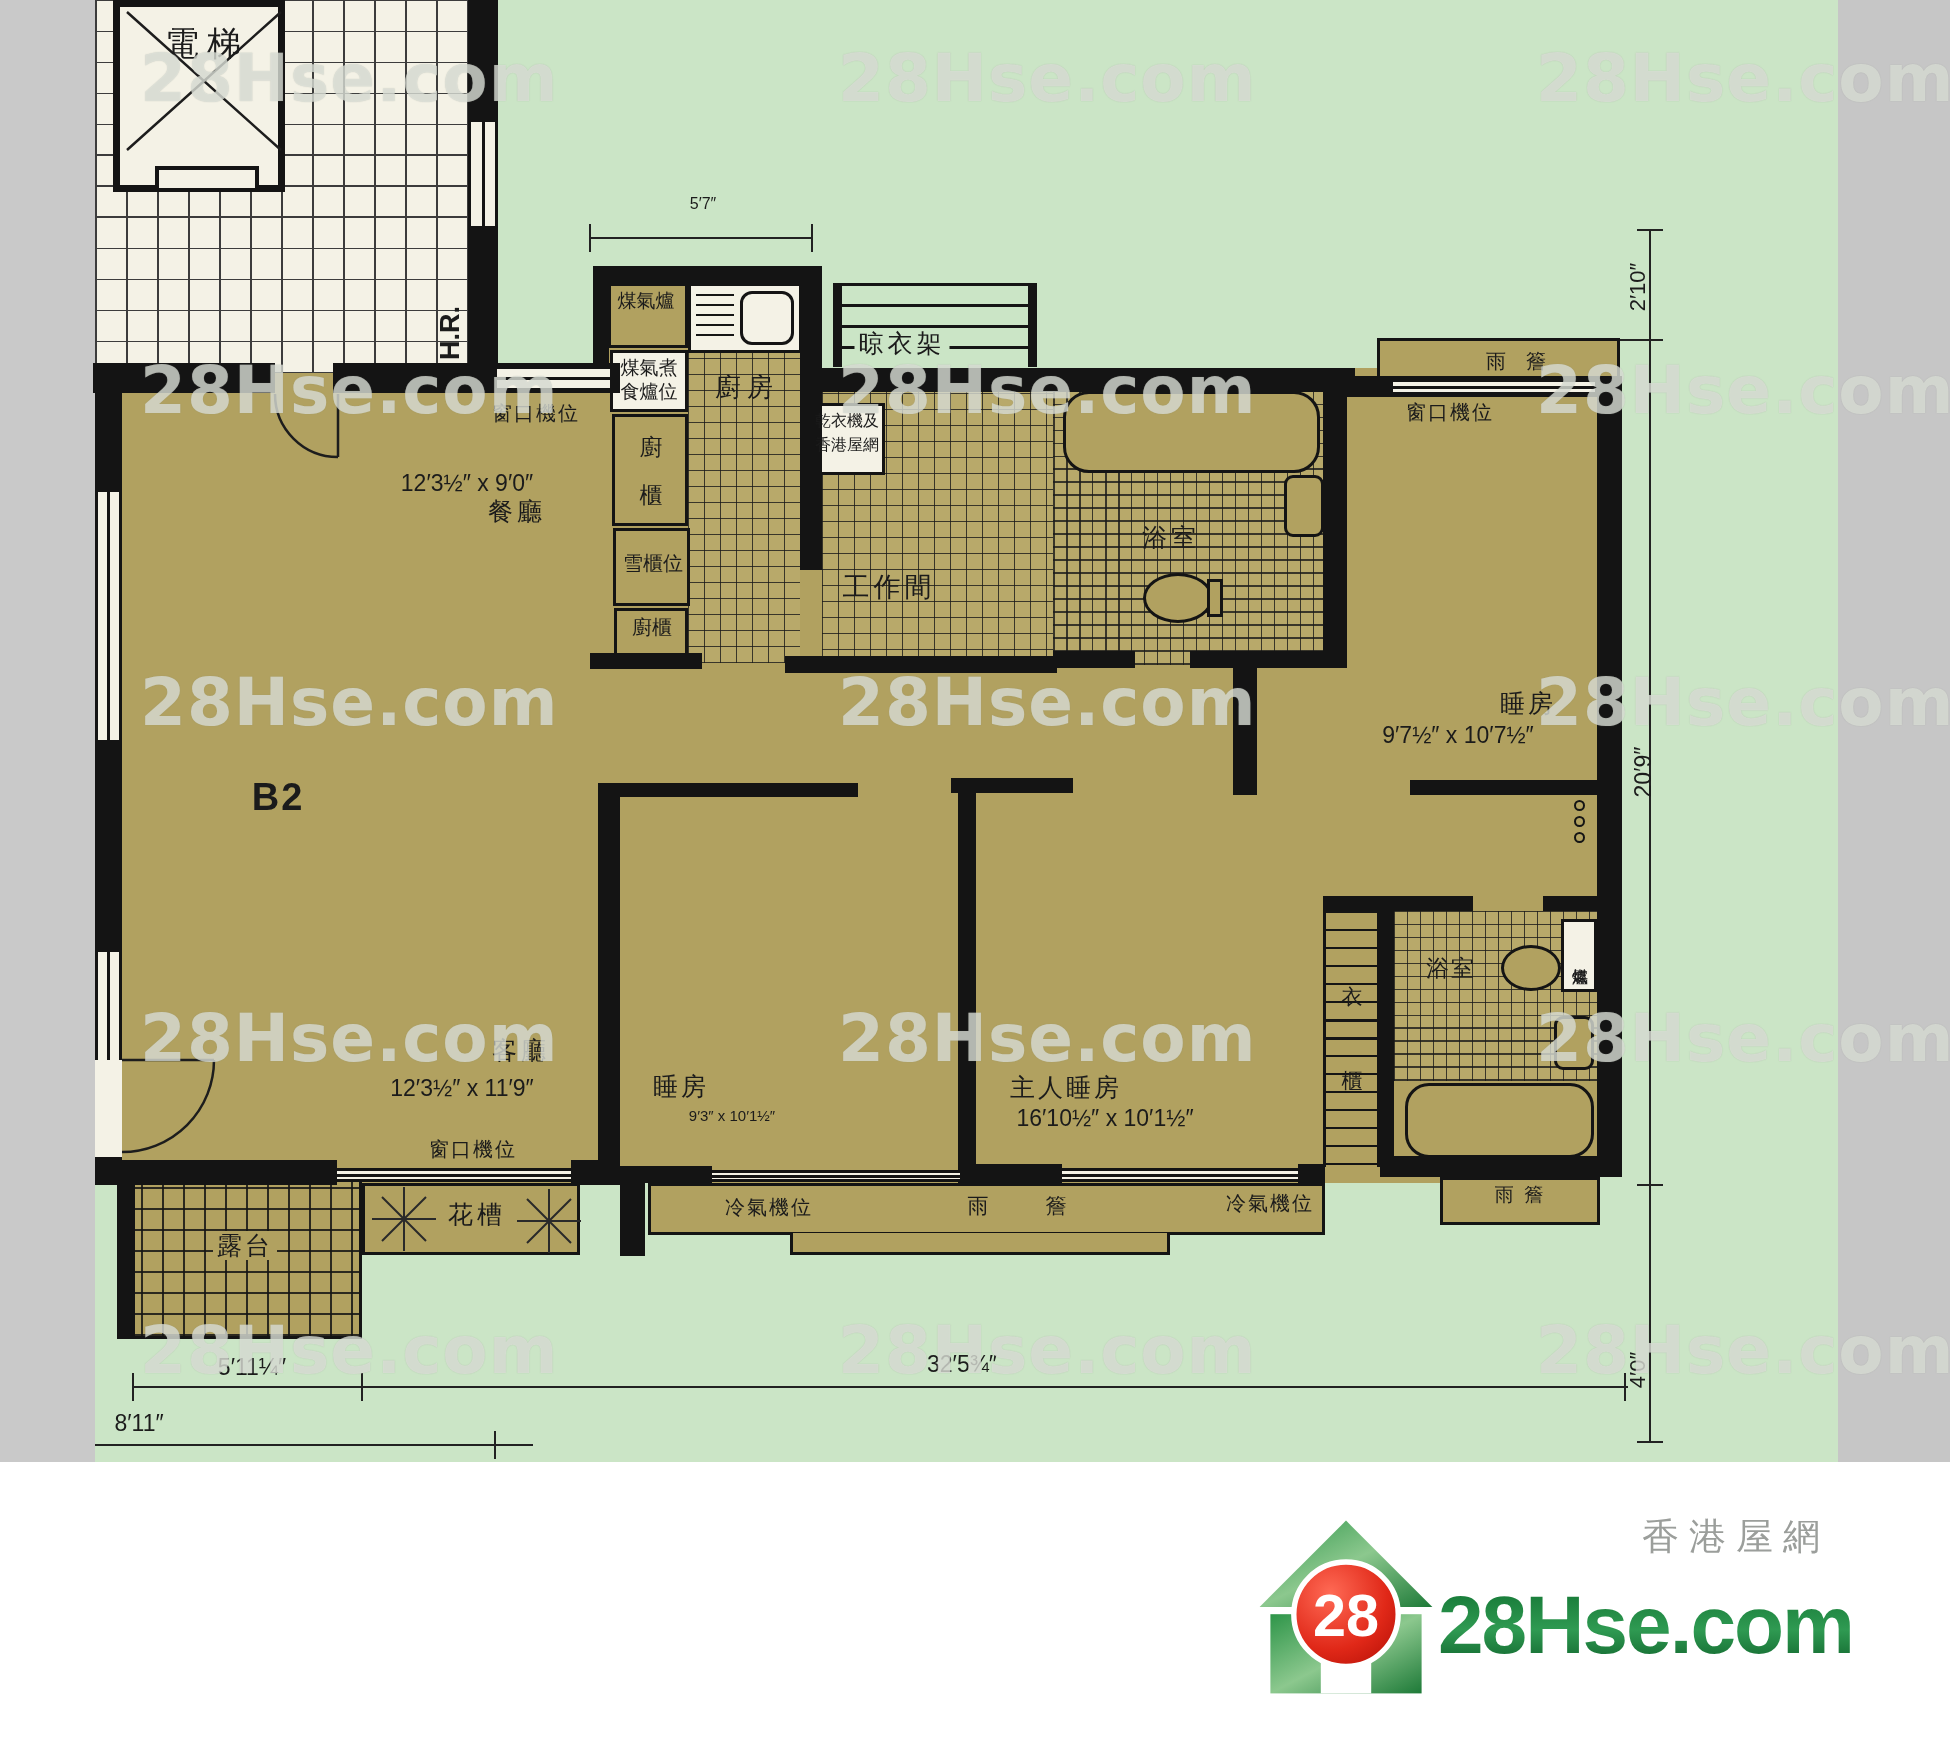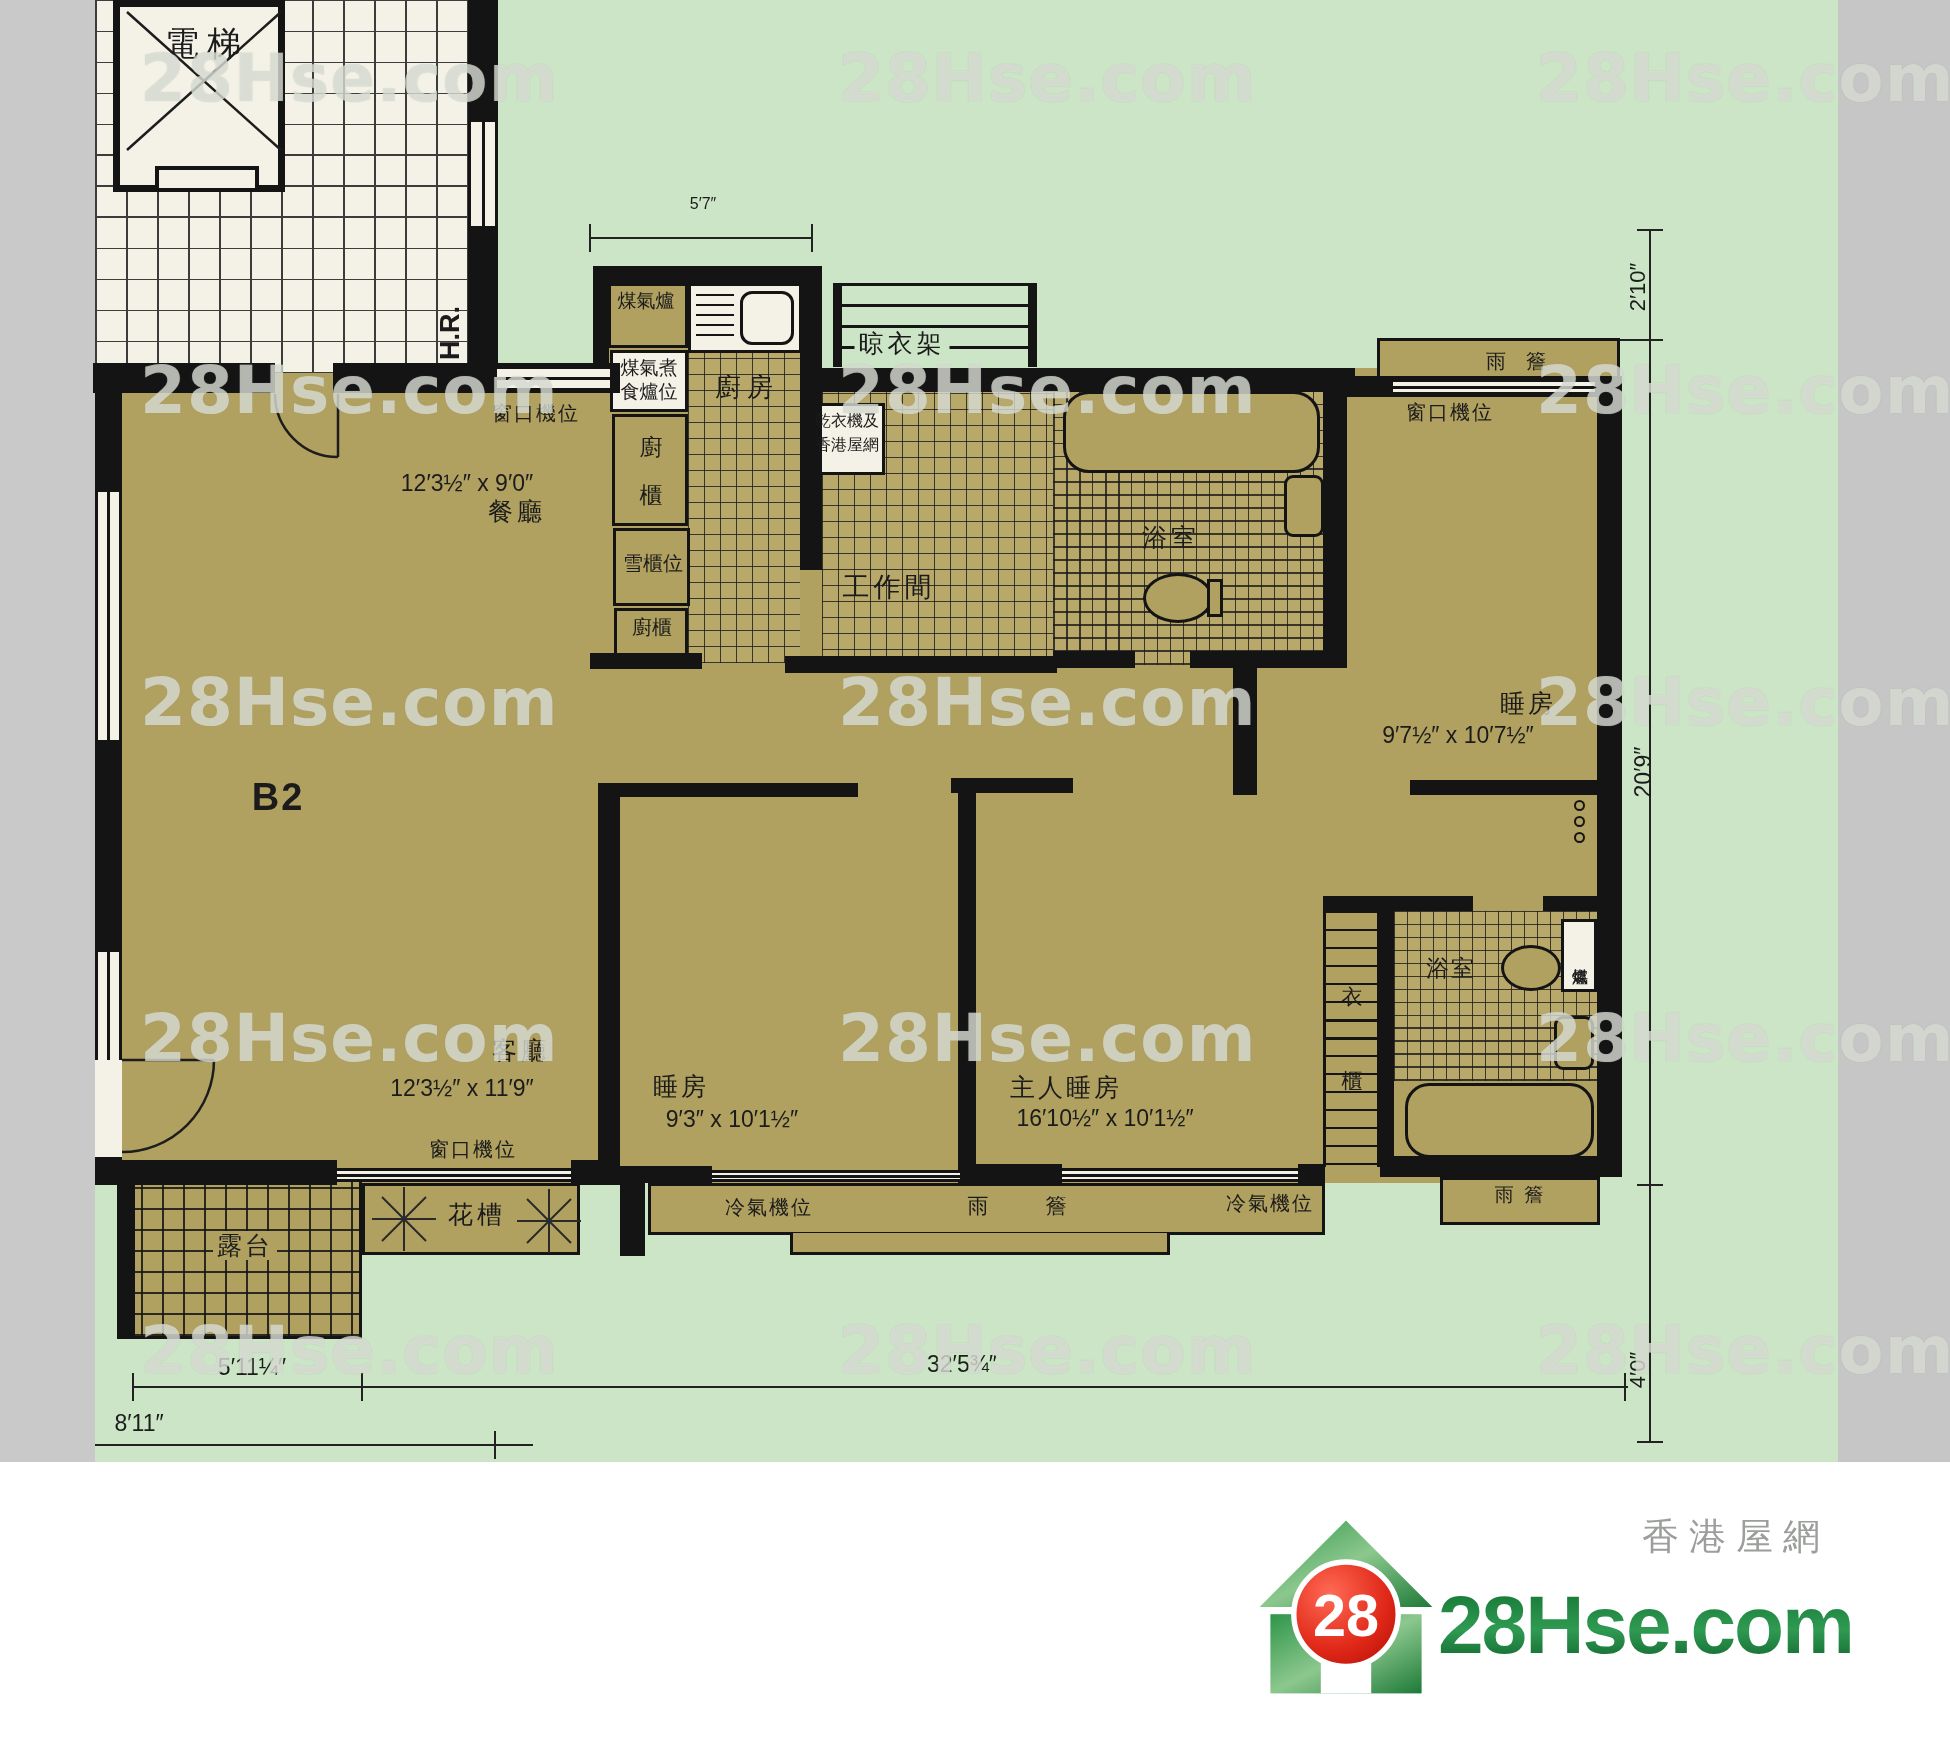--- a/index.html
+++ b/index.html
@@ -199,21 +199,21 @@
         <div class="lbl" style="left: 1450px; top: 402px; font-size: 20px; letter-spacing: 2px; transform: translateX(-50%);">窗口機位</div>
         <div class="lbl" style="left: 1528px; top: 691px; font-size: 25px; letter-spacing: 3px; transform: translateX(-50%);">睡房</div>
         <div class="lbl" style="left: 1458px; top: 724px; font-size: 23px; transform: translateX(-50%);">9′7½″ x 10′7½″</div>
         <div class="lbl" style="left: 1638px; top: 287px; font-size: 22px; transform: translate(-50%, -50%) rotate(-90deg);">2′10″</div>
         <div class="lbl" style="left: 1643px; top: 772px; font-size: 23px; transform: translate(-50%, -50%) rotate(-90deg);">20′9″</div>
         <div class="lbl" style="left: 1638px; top: 1370px; font-size: 22px; transform: translate(-50%, -50%) rotate(-90deg);">4′0″</div>
         <div class="lbl" style="left: 521px; top: 1038px; font-size: 25px; letter-spacing: 4px; transform: translateX(-50%);">客廳</div>
         <div class="lbl" style="left: 462px; top: 1077px; font-size: 23px; transform: translateX(-50%);">12′3½″ x 11′9″</div>
         <div class="lbl" style="left: 473px; top: 1139px; font-size: 20px; letter-spacing: 2px; transform: translateX(-50%);">窗口機位</div>
         <div class="lbl" style="left: 681px; top: 1074px; font-size: 25px; letter-spacing: 3px; transform: translateX(-50%);">睡房</div>
-        <div class="lbl" style="left: 732px; top: 1108px; font-size: 23px; transform: translateX(-50%);">9′3″ x 10′1½″</div>
+        <div class="lbl" style="left: 732px; top: 1108px; font-size: 15px; transform: translateX(-50%);">9′3″ x 10′1½″</div>
         <div class="lbl" style="left: 1066px; top: 1075px; font-size: 25px; letter-spacing: 3px; transform: translateX(-50%);">主人睡房</div>
         <div class="lbl" style="left: 1105px; top: 1107px; font-size: 23px; transform: translateX(-50%);">16′10½″ x 10′1½″</div>
         <div class="lbl" style="left: 1352px; top: 986px; font-size: 21px; transform: translateX(-50%);">衣</div>
         <div class="lbl" style="left: 1352px; top: 1070px; font-size: 21px; transform: translateX(-50%);">櫃</div>
         <div class="lbl" style="left: 1451px; top: 957px; font-size: 23px; letter-spacing: 2px; transform: translateX(-50%);">浴室</div>
         <div class="lbl" style="left: 1580px; top: 956px; font-size: 16px; writing-mode: vertical-rl; transform: translate(-50%, 0px);">煤氣爐</div>
         <div class="lbl" style="left: 1519px; top: 1185px; font-size: 19px; transform: translateX(-50%);">雨  簷</div>
         <div class="lbl" style="left: 769px; top: 1197px; font-size: 20px; letter-spacing: 2px; transform: translateX(-50%);">冷氣機位</div>
         <div class="lbl" style="left: 978px; top: 1195px; font-size: 21px; transform: translateX(-50%);">雨</div>
         <div class="lbl" style="left: 1056px; top: 1195px; font-size: 21px; transform: translateX(-50%);">簷</div>

